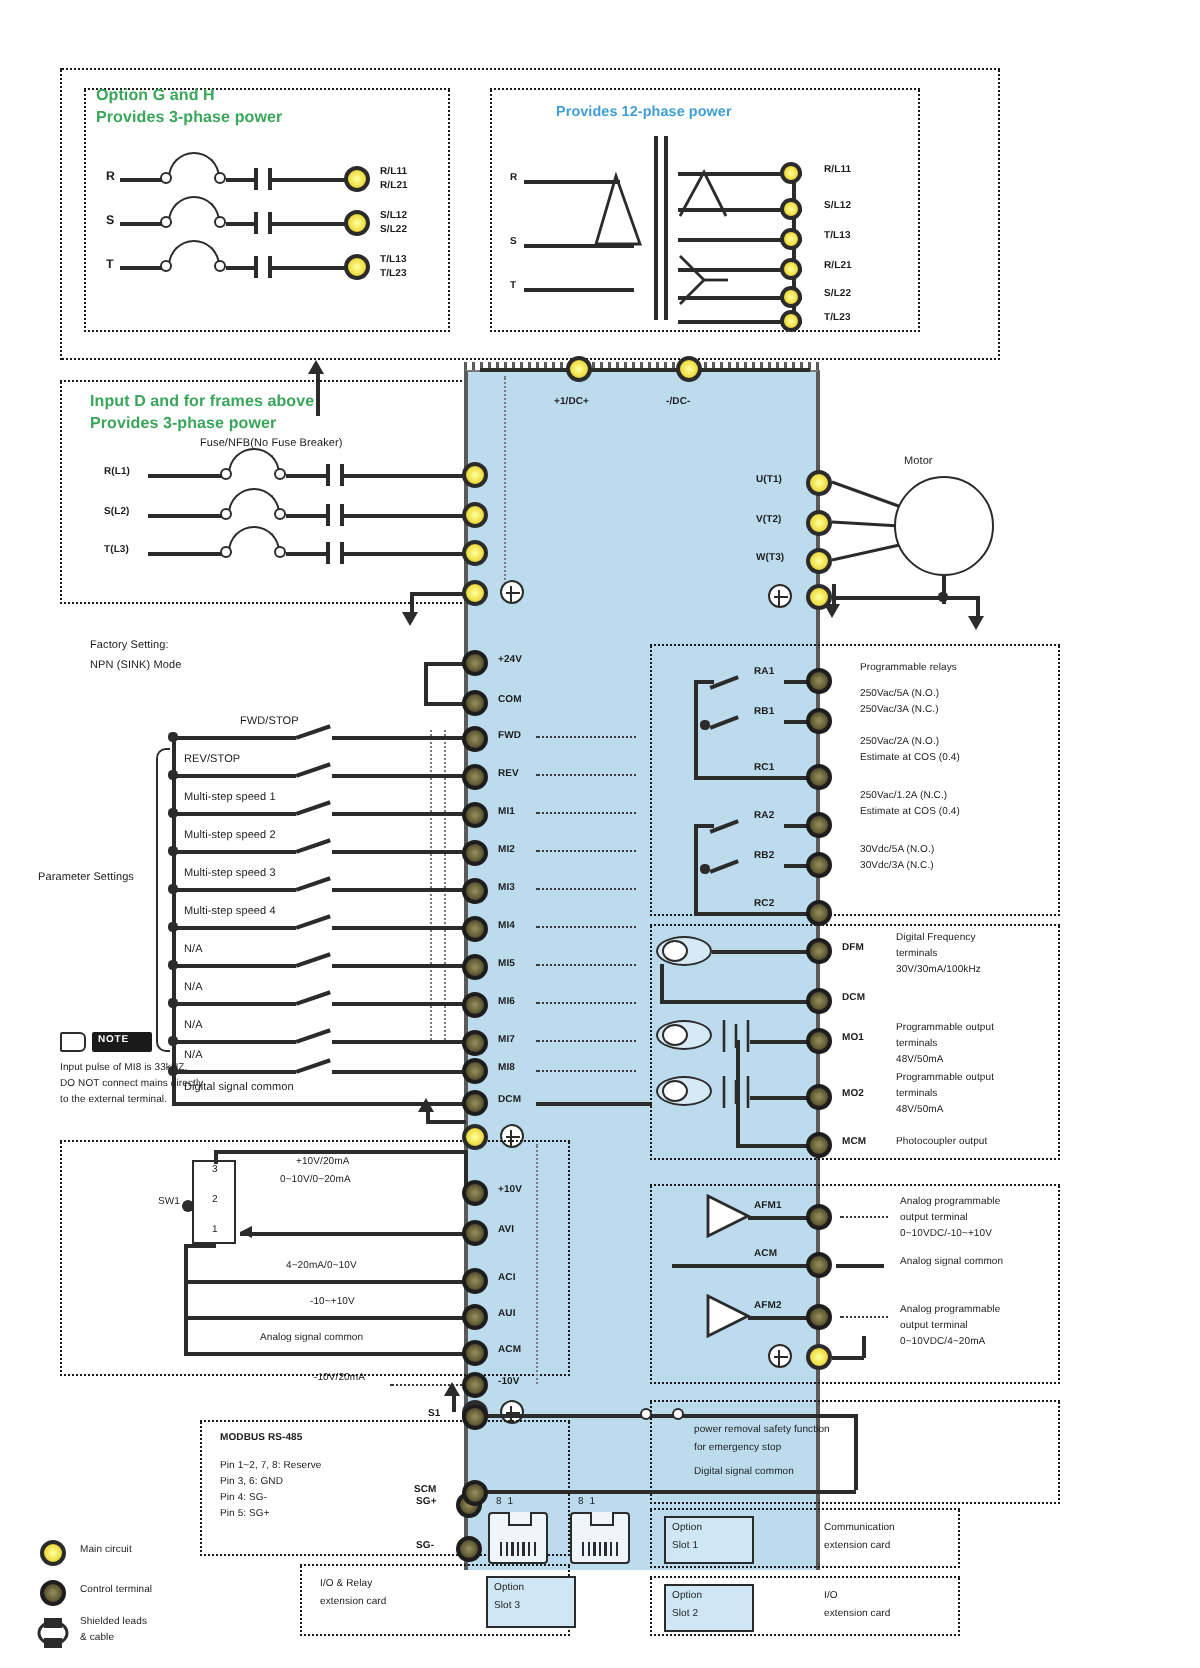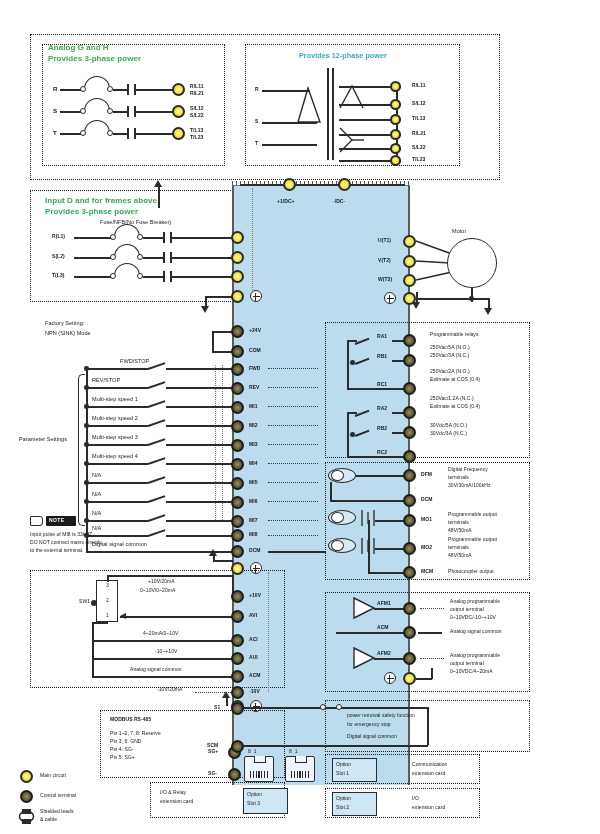--- a/index.html
+++ b/index.html
@@ -67,21 +67,21 @@
     position: absolute;
     font-size: 6.2px;
     color: #1a1a1a;
     line-height: 8px;
     white-space: pre;
     letter-spacing: 0.05px;
   }
   .t.sm  { font-size: 5.5px; line-height: 7px; }
   .t.xs  { font-size: 5px;   line-height: 6.4px; }
   .t.green { color: #3aa65a; font-weight: bold; font-size: 8px; line-height: 11px; }
-  .t.blue  { color: #3f9fd4; font-weight: bold; font-size: 7.2px; margin-left: 21px; }
+  .t.blue  { color: #3f9fd4; font-weight: bold; font-size: 7.2px; }
   .t.bold  { font-weight: bold; }
 
   
   .sw-node {
     position: absolute;
     width: 6px; height: 6px;
     border-radius: 50%;
     border: 1.4px solid #2b2b2b;
     background: #fff;
     z-index: 8;
@@ -278,21 +278,21 @@
 </style>
 </head>
 <body>
 
 <div id="canvas">
 
   <div class="dbox" style="left:30px; top:34px; width:470px; height:146px;"></div>
 
   <div class="dbox" style="left:42px; top:44px; width:183px; height:122px;"></div>
 
-  <div class="t green" style="left:48px; top:42px;">Analog G and H</div>
+  <div class="t green" style="left:48px; top:42px;">Option G and H</div>
   <div class="t green" style="left:48px; top:53px;">Provides 3-phase power</div>
 
   <div class="t bold" style="left:53px; top:85px;">R</div>
   <div class="w wh w2" style="left:60px; top:89px; width:22px;"></div>
   <div class="sw-node" style="left:80px; top:86px;"></div>
   <div class="sw-arc" style="left:84px; top:76px;"></div>
   <div class="sw-node" style="left:107px; top:86px;"></div>
   <div class="w wh w2" style="left:113px; top:89px; width:14px;"></div>
   <div class="fusebar" style="left:127px; top:84px;"></div>
   <div class="fusebar" style="left:134px; top:84px;"></div>

